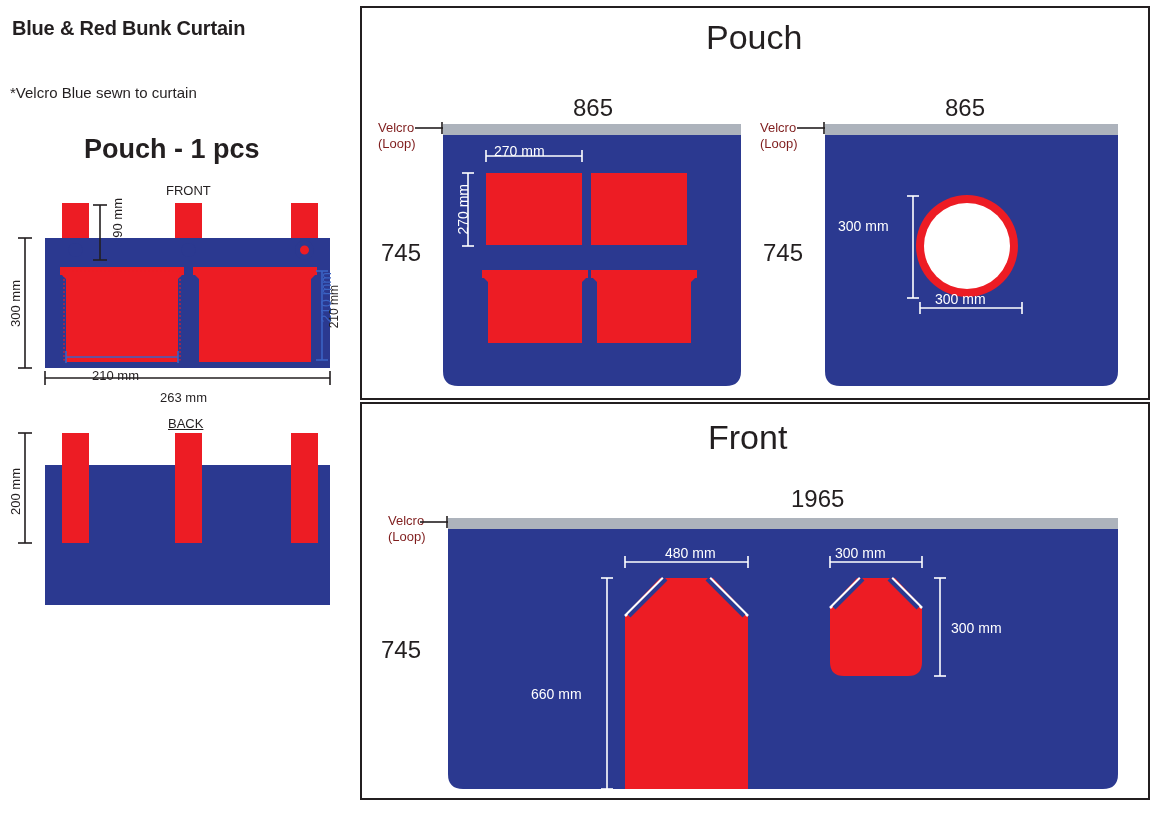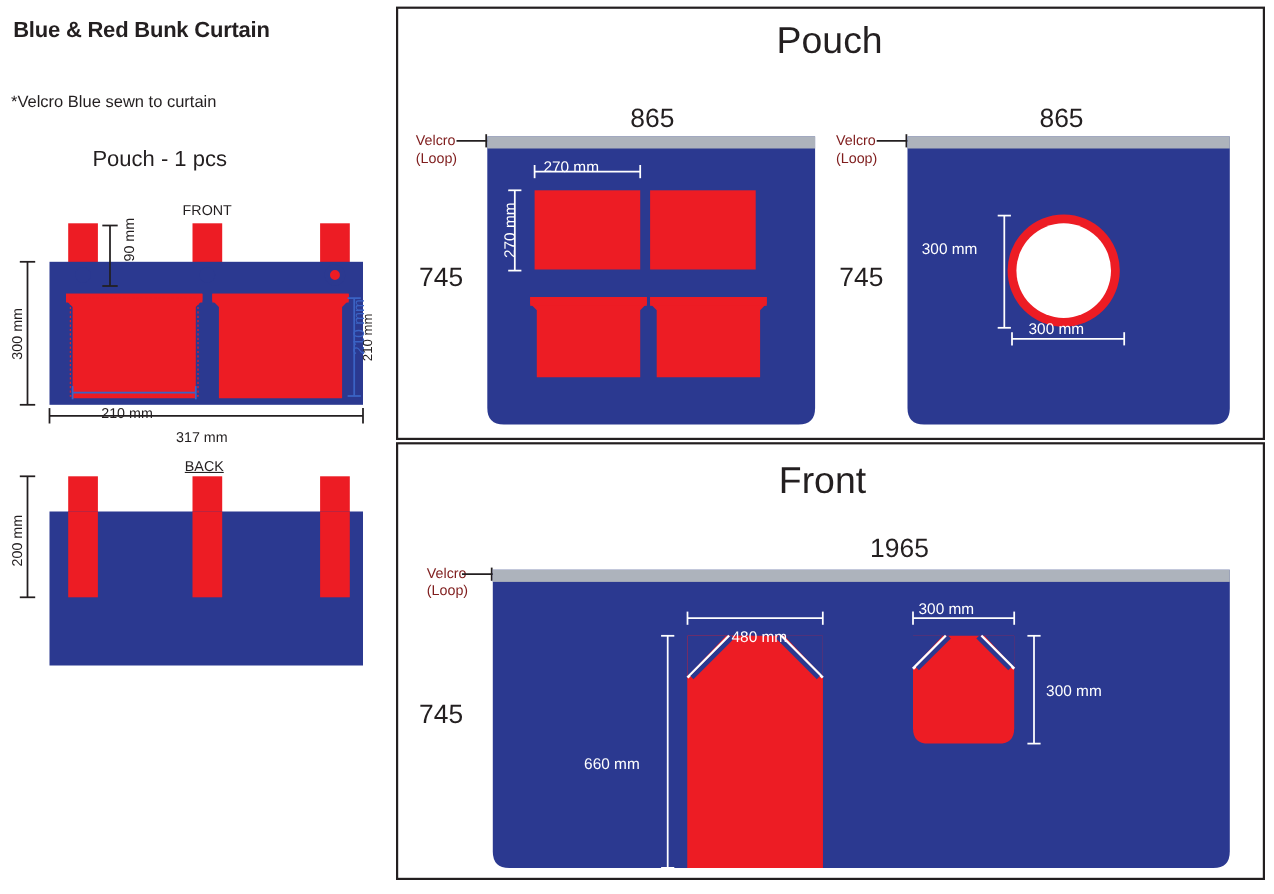--- a/index.html
+++ b/index.html
@@ -1,21 +1,21 @@
 <!DOCTYPE html>
 <html><head>
 <meta charset="utf-8">
 <style>
   html,body{margin:0;padding:0;background:#fff;}
   body{width:1158px;height:813px;position:relative;overflow:hidden;
        font-family:"Liberation Sans","DejaVu Sans",sans-serif;color:#231f20;}
   .abs{position:absolute;}
   .title{font-size:20px;font-weight:bold;letter-spacing:-.2px;}
   .note{font-size:15px;}
-  .pouch-h{font-size:20px;font-weight:400;}
+  .pouch-h{font-size:27px;font-weight:700;}
   .viewlabel{font-size:34px;font-weight:400;color:#231f20;}
   .small{font-size:13px;}
   .dimblk{font-size:13px;color:#231f20;}
   .dimwht{font-size:14px;color:#fff;font-weight:normal;}
   .big-dim{font-size:24px;color:#231f20;}
   .vert{writing-mode:vertical-rl;transform:rotate(180deg);}
   .panel{border:2px solid #231f20;box-sizing:border-box;}
   svg{display:block;overflow:visible;}
   .velcro-lbl{font-size:13px;line-height:1.25;color:#7f1d1d;text-align:left;}
 </style>
@@ -81,21 +81,21 @@
     <g stroke="#3b63c4" stroke-width="1.6" fill="none">
       <line x1="322" y1="76" x2="322" y2="165"></line>
       <line x1="316" y1="76" x2="328" y2="76"></line>
       <line x1="316" y1="165" x2="328" y2="165"></line>
     </g>
   </svg>
 </div>
 
 <div class="abs dimblk vert" style="left:110px;top:198px;">90 mm</div>
 <div class="abs dimblk vert" style="left:8px;top:280px;">300 mm</div>
-<div class="abs dimblk" style="left:160px;top:390px;">317 mm</div>
+<div class="abs dimblk" style="left:160px;top:390px;">263 mm</div>
 <div class="abs dimblk" style="left:92px;top:368px;">210 mm</div>
 <div class="abs dimwht vert" style="left:318px;top:272px;color:#3b63c4;font-weight:normal;">210 mm</div>
 <div class="abs dimblk vert" style="left:327px;top:285px;font-size:12px;">210 mm</div>
 
 <div class="abs small" style="left:168px;top:416px;text-decoration:underline;">BACK</div>
 
 <div class="abs" style="left:0px;top:425px;width:345px;height:180px;">
   <svg width="345" height="180" viewBox="0 0 345 180">
     <g>
       <rect x="62" y="8" width="27" height="110" fill="#ED1C24"></rect>
@@ -254,16 +254,16 @@
       <line x1="169" y1="277" x2="181" y2="277"></line>
     </g>
 
     <g stroke="#fff" stroke-width="1.6" fill="none">
       <line x1="508" y1="66" x2="508" y2="164"></line>
       <line x1="502" y1="66" x2="514" y2="66"></line>
       <line x1="502" y1="164" x2="514" y2="164"></line>
     </g>
   </svg>
 </div>
-<div class="abs dimwht" style="left:665px;top:571px;text-align:center;">480 mm</div>
+<div class="abs dimwht" style="left:665px;top:545px;text-align:center;">480 mm</div>
 <div class="abs dimwht" style="left:835px;top:545px;">300 mm</div>
 <div class="abs dimwht" style="left:531px;top:686px;">660 mm</div>
 <div class="abs dimwht" style="left:951px;top:620px;">300 mm</div>
 
 </body></html>

